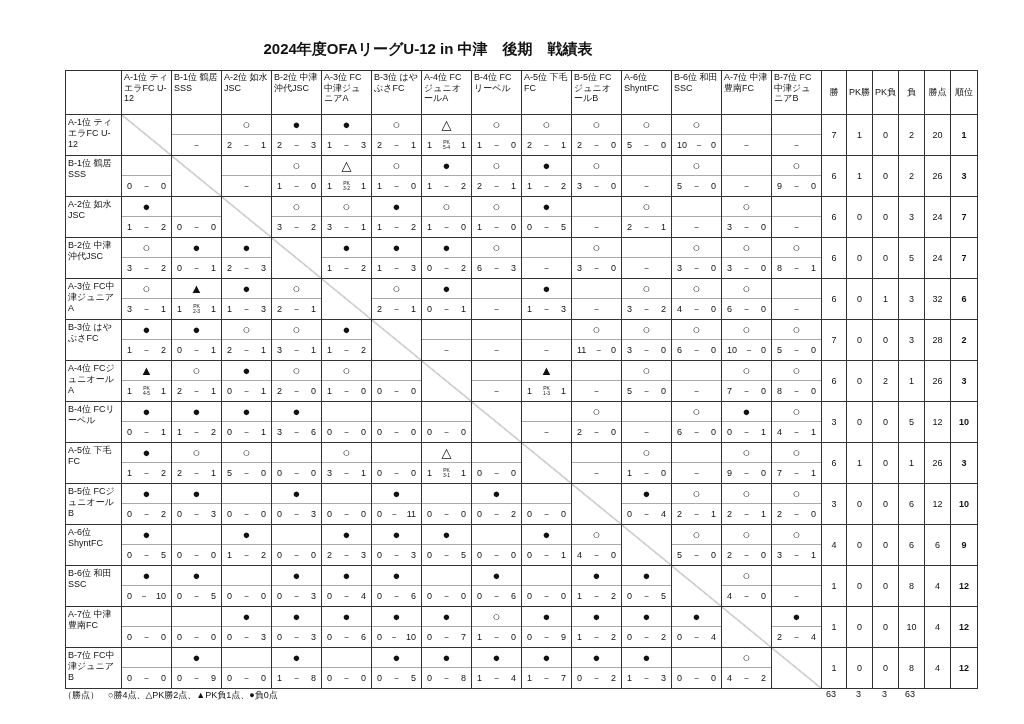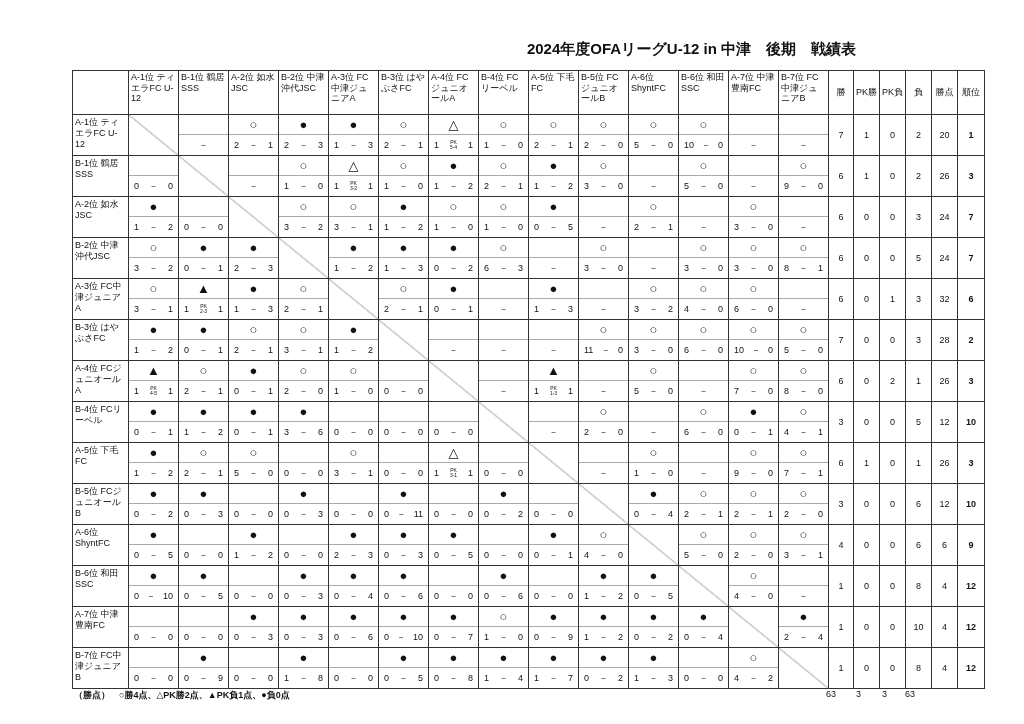--- a/index.html
+++ b/index.html
@@ -1,33 +1,33 @@
 <!DOCTYPE html>
 <html><head>
 <meta charset="utf-8">
 <style>
   html,body{margin:0;padding:0;background:#fff;}
   body{width:1024px;height:724px;position:relative;overflow:hidden;font-family:"Liberation Sans","DejaVu Sans",sans-serif;color:#111;}
-  .title{position:absolute;top:40px;left:0;width:856px;text-align:right;font-size:15px;font-weight:bold;}
-  table.grid{position:absolute;left:72px;top:70px;border-collapse:collapse;table-layout:fixed;}
+  .title{position:absolute;top:40px;left:0;width:856px;text-align:center;font-size:15px;font-weight:bold;}
+  table.grid{position:absolute;left:65px;top:70px;border-collapse:collapse;table-layout:fixed;}
   table.grid td{border:1px solid #333;padding:0;vertical-align:top;font-size:9px;}
   .hcell{height:41px;font-size:9px;line-height:10.5px;padding:1px 2px !important;}
   .hstat{text-align:center;vertical-align:middle !important;font-size:9px;}
   .rowhead{font-size:9px;line-height:11px;padding:2px 2px !important;vertical-align:top;}
   .mcell{height:40px;position:relative;}
   .mark{height:19px;border-bottom:1px solid #aaa;text-align:center;font-size:13px;line-height:19px;}
   .score{height:20px;display:flex;justify-content:space-between;align-items:center;padding:0 5px;font-size:9px;}
   .score .dash{text-align:center;}
   .score.single{justify-content:center;}
   .pk{display:inline-block;text-align:center;font-size:5px;line-height:5.5px;}
   .stat{text-align:center;vertical-align:middle !important;font-size:9px;}
   .rank{text-align:center;vertical-align:middle !important;font-size:13px;font-weight:bold;}
   .diag{background:linear-gradient(to top right, transparent calc(50% - 0.6px), #777 50%, transparent calc(50% + 0.6px));}
   .diag-wrap{height:40px;}
-  .legend{position:absolute;left:74px;top:689px;font-size:9px;font-weight:bold;}
+  .legend{position:absolute;left:63px;top:689px;font-size:9px;}
   .totals{position:absolute;top:689px;font-size:9px;}
 </style>
 </head>
 <body>
 
 <div class="title">2024年度OFAリーグU-12 in 中津　後期　戦績表</div>
 
 <table class="grid" id="grid">
   <colgroup id="cols">
       <col style="width: 56px;">

